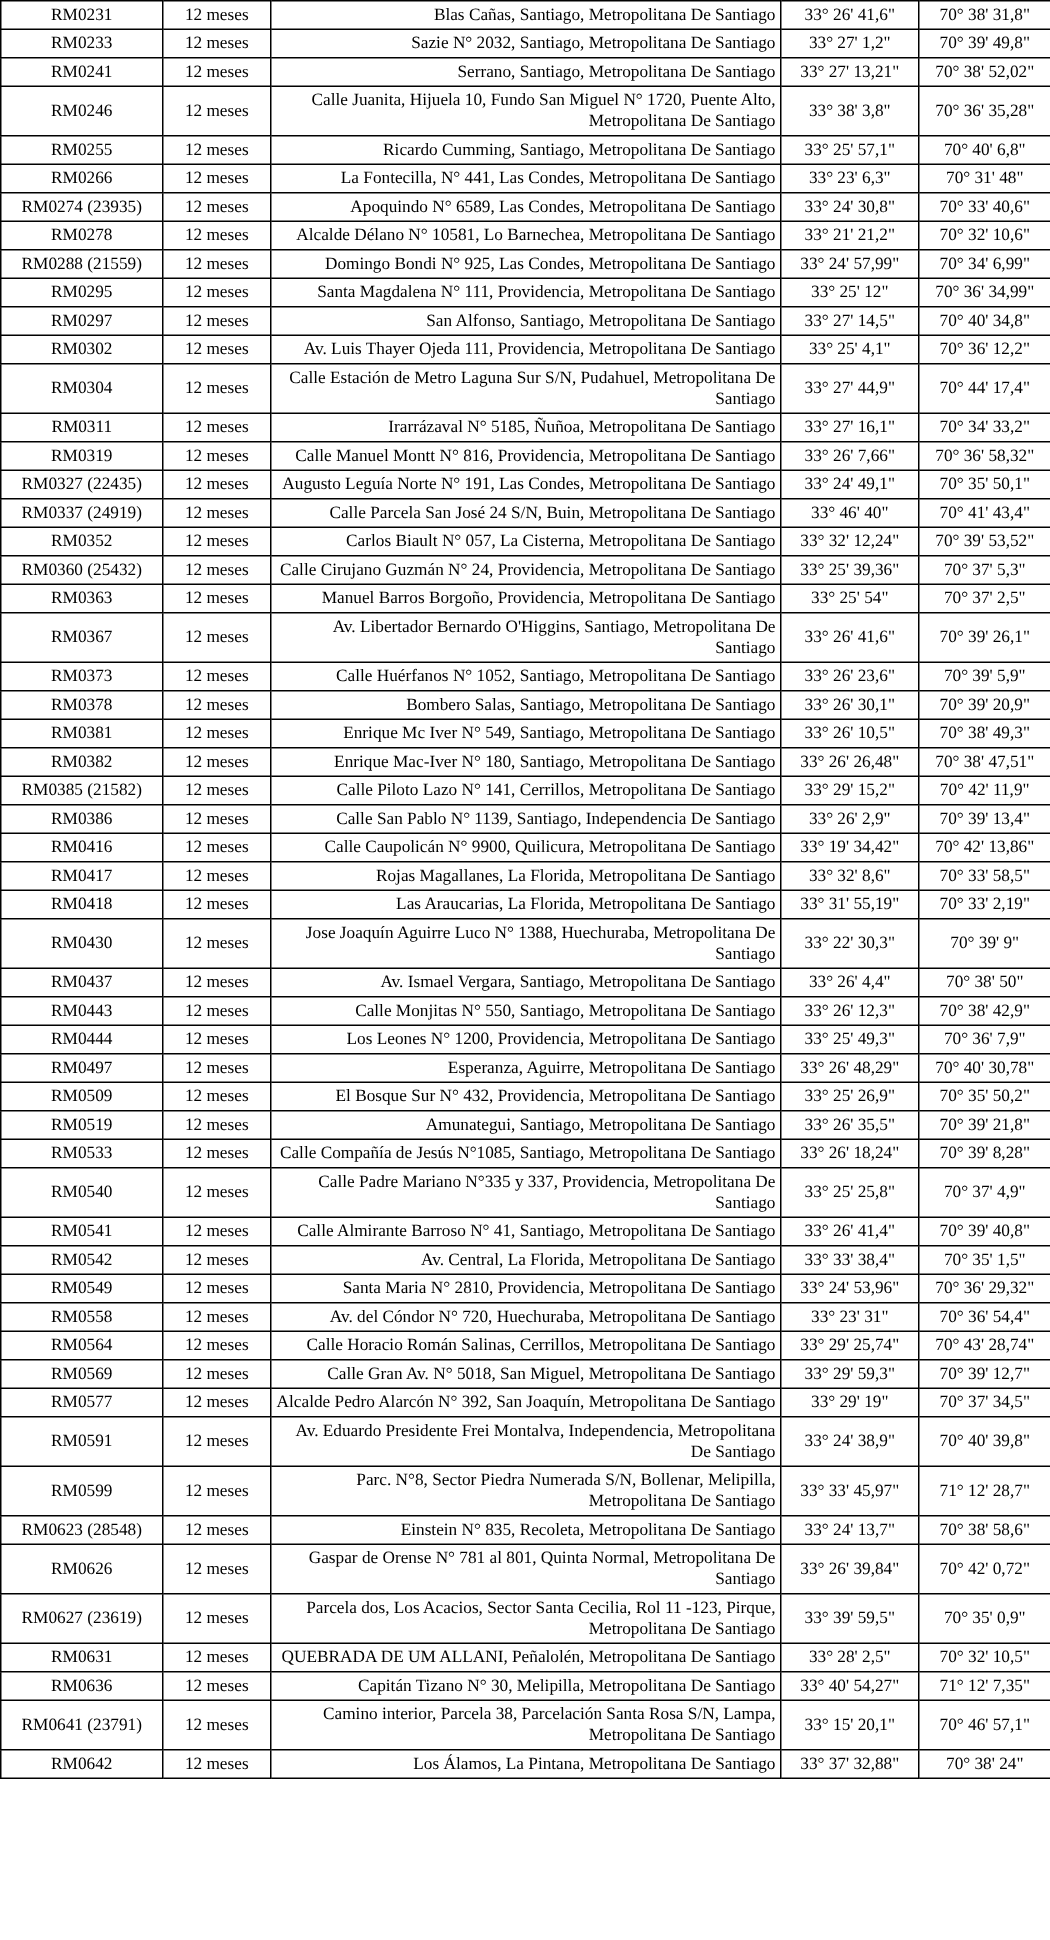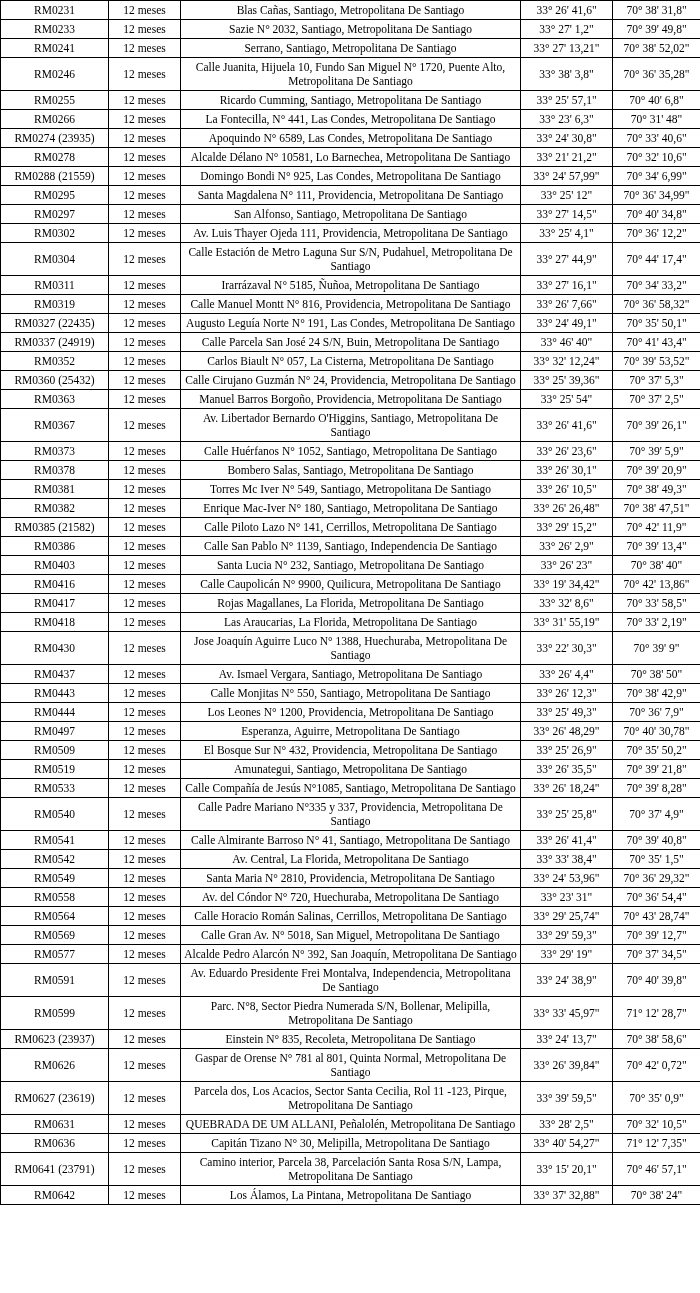--- a/index.html
+++ b/index.html
@@ -26,21 +26,21 @@
     vertical-align: middle;
     word-wrap: break-word;
   }
   td.col-id,
   td.col-duration,
   td.col-latitude,
   td.col-longitude {
     text-align: center;
   }
   td.col-address {
-    text-align: center;
+    text-align: right;
     padding-left: 5px;
     padding-right: 5px;
     margin-top: 44px;
   }
 </style>
 </head>
 <body>
 
 <div class="page">
   <table class="stations">
@@ -209,21 +209,21 @@
         <tr>
           <td class="col-id">RM0378</td>
           <td class="col-duration">12 meses</td>
           <td class="col-address">Bombero Salas, Santiago, Metropolitana De Santiago</td>
           <td class="col-latitude">33° 26' 30,1"</td>
           <td class="col-longitude">70° 39' 20,9"</td>
         </tr>
         <tr>
           <td class="col-id">RM0381</td>
           <td class="col-duration">12 meses</td>
-          <td class="col-address">Torres Mc Iver N° 549, Santiago, Metropolitana De Santiago</td>
+          <td class="col-address">Enrique Mc Iver N° 549, Santiago, Metropolitana De Santiago</td>
           <td class="col-latitude">33° 26' 10,5"</td>
           <td class="col-longitude">70° 38' 49,3"</td>
         </tr>
         <tr>
           <td class="col-id">RM0382</td>
           <td class="col-duration">12 meses</td>
           <td class="col-address">Enrique Mac-Iver N° 180, Santiago, Metropolitana De Santiago</td>
           <td class="col-latitude">33° 26' 26,48"</td>
           <td class="col-longitude">70° 38' 47,51"</td>
         </tr>
@@ -235,27 +235,20 @@
           <td class="col-longitude">70° 42' 11,9"</td>
         </tr>
         <tr>
           <td class="col-id">RM0386</td>
           <td class="col-duration">12 meses</td>
           <td class="col-address">Calle San Pablo N° 1139, Santiago, Independencia De Santiago</td>
           <td class="col-latitude">33° 26' 2,9"</td>
           <td class="col-longitude">70° 39' 13,4"</td>
         </tr>
         <tr>
-          <td class="col-id">RM0403</td>
-          <td class="col-duration">12 meses</td>
-          <td class="col-address">Santa Lucia N° 232, Santiago, Metropolitana De Santiago</td>
-          <td class="col-latitude">33° 26' 23"</td>
-          <td class="col-longitude">70° 38' 40"</td>
-        </tr>
-        <tr>
           <td class="col-id">RM0416</td>
           <td class="col-duration">12 meses</td>
           <td class="col-address">Calle Caupolicán N° 9900, Quilicura, Metropolitana De Santiago</td>
           <td class="col-latitude">33° 19' 34,42"</td>
           <td class="col-longitude">70° 42' 13,86"</td>
         </tr>
         <tr>
           <td class="col-id">RM0417</td>
           <td class="col-duration">12 meses</td>
           <td class="col-address">Rojas Magallanes, La Florida, Metropolitana De Santiago</td>
@@ -389,21 +382,21 @@
           <td class="col-longitude">70° 40' 39,8"</td>
         </tr>
         <tr>
           <td class="col-id">RM0599</td>
           <td class="col-duration">12 meses</td>
           <td class="col-address">Parc. N°8, Sector Piedra Numerada S/N, Bollenar, Melipilla, Metropolitana De Santiago</td>
           <td class="col-latitude">33° 33' 45,97"</td>
           <td class="col-longitude">71° 12' 28,7"</td>
         </tr>
         <tr>
-          <td class="col-id">RM0623 (23937)</td>
+          <td class="col-id">RM0623 (28548)</td>
           <td class="col-duration">12 meses</td>
           <td class="col-address">Einstein N° 835, Recoleta, Metropolitana De Santiago</td>
           <td class="col-latitude">33° 24' 13,7"</td>
           <td class="col-longitude">70° 38' 58,6"</td>
         </tr>
         <tr>
           <td class="col-id">RM0626</td>
           <td class="col-duration">12 meses</td>
           <td class="col-address">Gaspar de Orense N° 781 al 801, Quinta Normal, Metropolitana De Santiago</td>
           <td class="col-latitude">33° 26' 39,84"</td>

